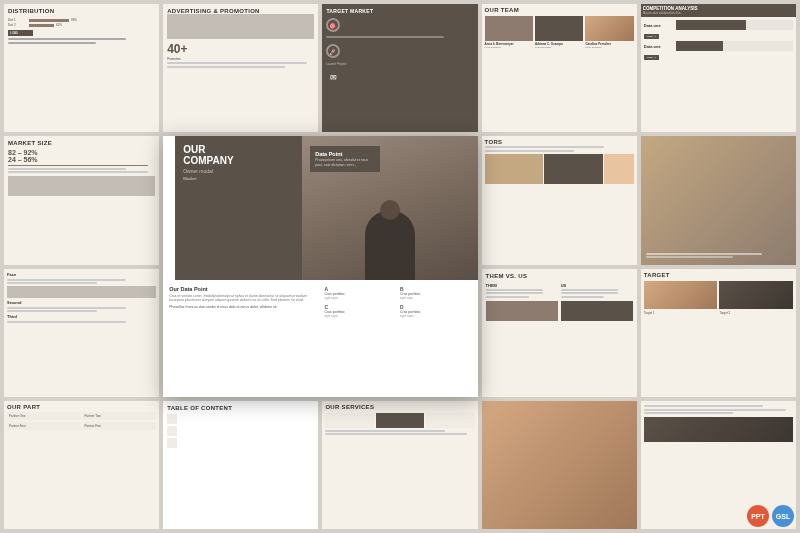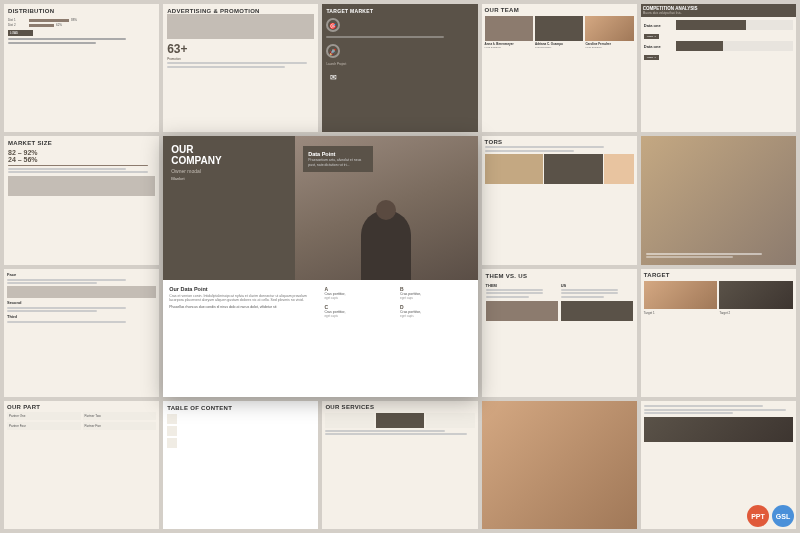--- a/index.html
+++ b/index.html
@@ -223,21 +223,21 @@
         <div class="text-line medium" style="background:#aaa;"></div>
         <div class="text-line short" style="background:#aaa;"></div>
       </div>
     </div>
   </div>
 
   <div class="slide slide-2">
     <div class="slide-inner p3">
       <div class="slide-title">ADVERTISING &amp; PROMOTION</div>
       <div class="img-box img-placeholder"></div>
-      <div class="big-num">63+</div>
+      <div class="big-num">40+</div>
       <div class="fs3 dark-text mt1">Promotion</div>
       <div class="text-line long mt1"></div>
       <div class="text-line medium"></div>
     </div>
   </div>
 
   <div class="slide slide-3">
     <div class="slide-inner p3" style="background:#5a5248;color:white;">
       <div class="slide-title" style="color:white;font-size:5px;">Target Market</div>
       <div style="width:14px;height:14px;border-radius:50%;border:2px solid rgba(255,255,255,0.4);margin:4px 0;display:flex;align-items:center;justify-content:center;">
@@ -312,21 +312,21 @@
       <div class="text-line long mt2" style="background:#8c7b6e;height:1px;"></div>
       <div class="text-line medium mt1"></div>
       <div class="text-line long"></div>
       <div style="margin-top:3px;height:20px;background:#c4bdb5;" class="img-placeholder"></div>
     </div>
   </div>
 
   <div class="slide featured slide-featured">
     <div class="slide-inner" style="display:flex;flex-direction:column;">
 
-      <div style="display:flex;height:55%;">
+      <div style="display:flex;height:55%;padding-left:12px;">
 
         <div style="width:42%;background:#5a5248;padding:8px;color:white;display:flex;flex-direction:column;justify-content:flex-start;">
           <div style="font-size:10px;font-weight:bold;color:white;text-transform:uppercase;line-height:1.1;">
             <span>OUR</span><br>
             <span>COMPANY</span>
           </div>
           <div style="font-size:5px;color:#c4bdb5;margin-top:2px;">Owner modal</div>
           <div style="font-size:4px;color:#d4cfc8;margin-top:2px;">Blanket</div>
         </div>
 

